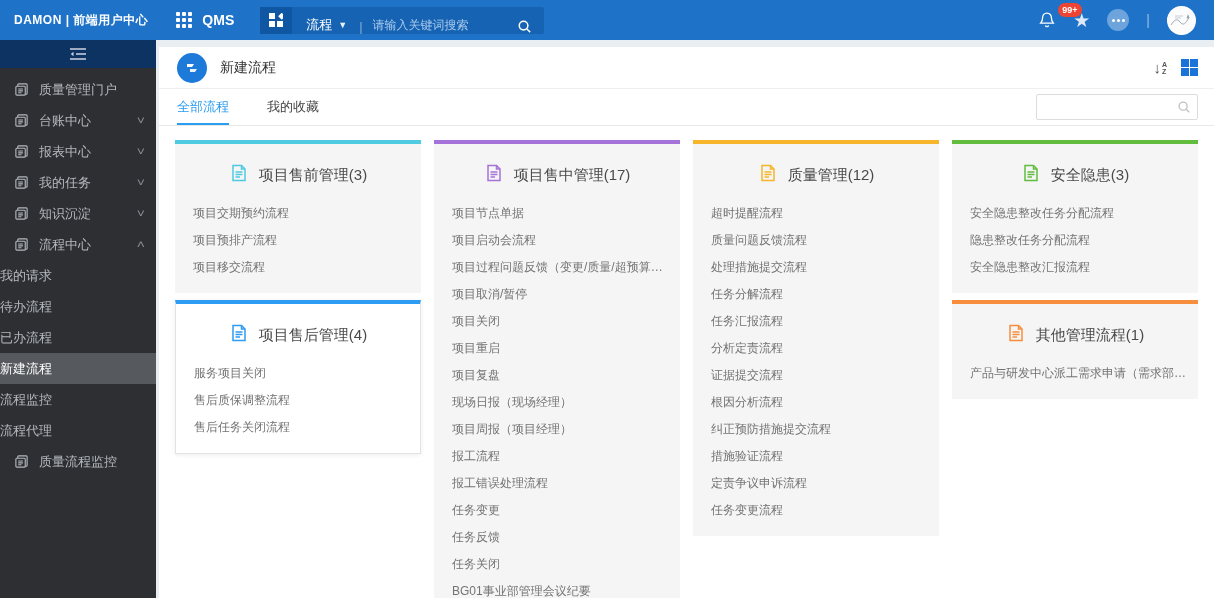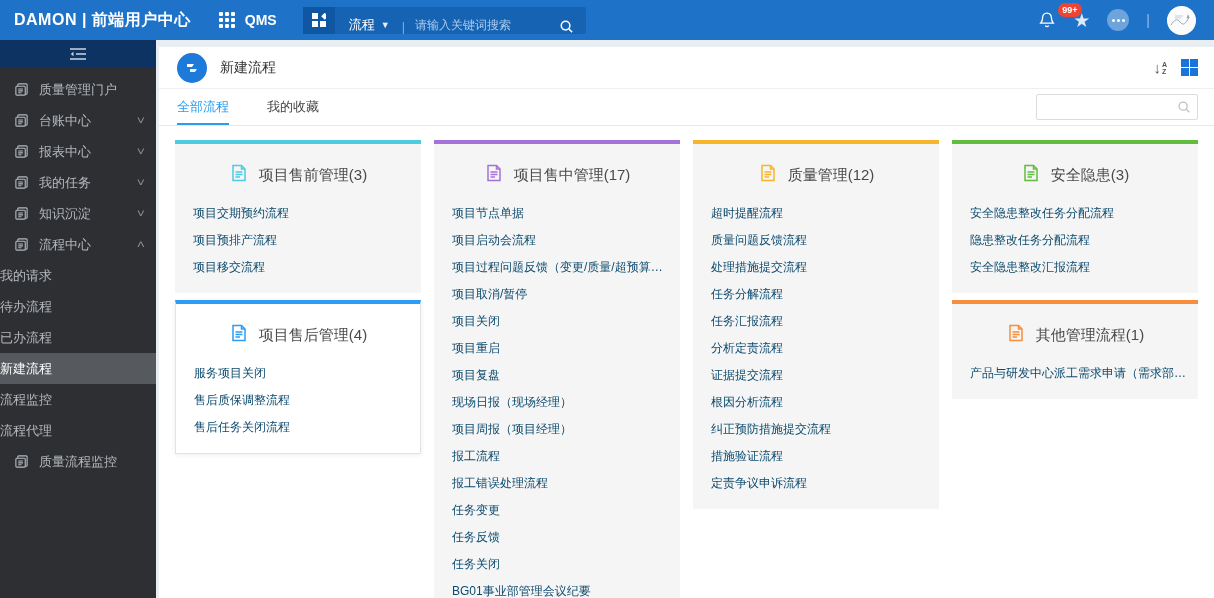--- a/index.html
+++ b/index.html
@@ -1,20 +1,20 @@
 <!DOCTYPE html>
 <html><head>
 <meta charset="utf-8">
 <style>
   * { margin:0; padding:0; box-sizing:border-box; }
   html,body { width:1214px; height:598px; overflow:hidden; font-family:"Liberation Sans","DejaVu Sans",sans-serif; background:#e9eef3; }
 
   
   .topbar { height:40px; background:#1e73c8; display:flex; align-items:center; padding:0 18px 0 14px; color:#fff; position:relative; z-index:5; }
-  .tb-logo { font-size:16px; font-weight:bold; letter-spacing:.5px; white-space:nowrap; }
+  .tb-logo { font-size:12px; font-weight:bold; letter-spacing:.5px; white-space:nowrap; }
   .tb-grid9 { margin-left:28px; width:16px; height:16px; display:grid; grid-template-columns:repeat(3,4px); grid-template-rows:repeat(3,4px); gap:2px; cursor:pointer; }
   .tb-grid9 i { background:#fff; border-radius:1px; }
   .tb-app { margin-left:10px; font-size:14px; font-weight:bold; }
   .tb-search { margin-left:26px; height:27px; display:flex; align-items:flex-end; background:#1563b2; border-radius:2px; }
   .tb-appbox { width:32px; height:27px; background:#0f57a3; display:flex; align-items:center; justify-content:center; cursor:pointer; }
   .tb-appbox svg { display:block; }
   .tb-dd { display:flex; align-items:center; gap:6px; padding:0 12px 0 14px; font-size:13px; cursor:pointer; }
   .tb-dd .caret { font-size:9px; opacity:.9; }
   .tb-sep { color:rgba(255,255,255,.45); font-size:13px; }
   .tb-ph { width:150px; padding:0 8px 0 10px; font-size:12px; color:#a9c9ec; }
@@ -58,21 +58,21 @@
   .tab-search { position:absolute; right:16px; top:5px; width:162px; height:26px; }
   .tab-search input { width:100%; height:100%; border:1px solid #dcdcdc; border-radius:2px; padding:0 26px 0 8px; font-size:12px; color:#333; outline:none; }
   .tab-search svg { position:absolute; right:7px; top:6px; }
 
   .cards { flex:1; display:flex; gap:13px; padding:14px 16px; overflow:hidden; align-items:flex-start; }
   .col { flex:1; min-width:0; display:flex; flex-direction:column; gap:7px; }
   .card { background:#f5f5f5; border-top:4px solid #ccc; padding-bottom:12px; }
   .card.elevated { background:#fff; border:1px solid #e3e3e3; border-top-width:4px; border-top-style:solid; box-shadow:0 1px 5px rgba(0,0,0,.07); }
   .c-head { display:flex; align-items:center; justify-content:center; gap:10px; padding:19px 0 13px; cursor:pointer; }
   .c-title { font-size:15px; color:#4a4a4a; }
-  .c-item { height:27px; line-height:27px; padding:0 10px 0 18px; font-size:12px; color:#0c4a6e; cursor:pointer; white-space:nowrap; overflow:hidden; text-overflow:ellipsis; }
+  .c-item { height:27px; line-height:27px; padding:0 10px 0 18px; font-size:12px; color:#737373; cursor:pointer; white-space:nowrap; overflow:hidden; text-overflow:ellipsis; }
 </style>
 </head>
 <body>
 
 <div class="topbar">
   <div class="tb-logo">DAMON | 前端用户中心</div>
   <div class="tb-grid9">
     <i></i>
       <i></i>
       <i></i>
@@ -337,20 +337,21 @@
               <div class="c-item">质量问题反馈流程</div>
               <div class="c-item">处理措施提交流程</div>
               <div class="c-item">任务分解流程</div>
               <div class="c-item">任务汇报流程</div>
               <div class="c-item">分析定责流程</div>
               <div class="c-item">证据提交流程</div>
               <div class="c-item">根因分析流程</div>
               <div class="c-item">纠正预防措施提交流程</div>
               <div class="c-item">措施验证流程</div>
               <div class="c-item">定责争议申诉流程</div>
+              <div class="c-item">任务变更流程</div>
             </div>
           </div>
           <div class="col">
             <div class="card" style="border-top-color: rgb(98, 189, 62);">
               <div class="c-head">
                 <span><svg width="20" height="20" viewBox="0 0 20 20" fill="none" stroke="#62bd3e" stroke-width="1.5">
                     <path d="M4 2.5h8.5L16 6v11.5H4z"></path>
                     <path d="M12.5 2.5V6H16" fill="none"></path>
                     <path d="M6.5 9h7M6.5 11.5h7M6.5 14h4.5"></path>
                   </svg></span>

